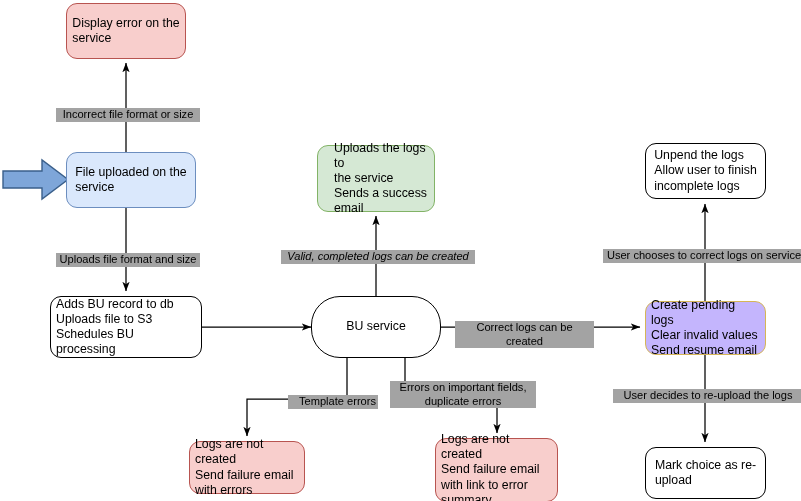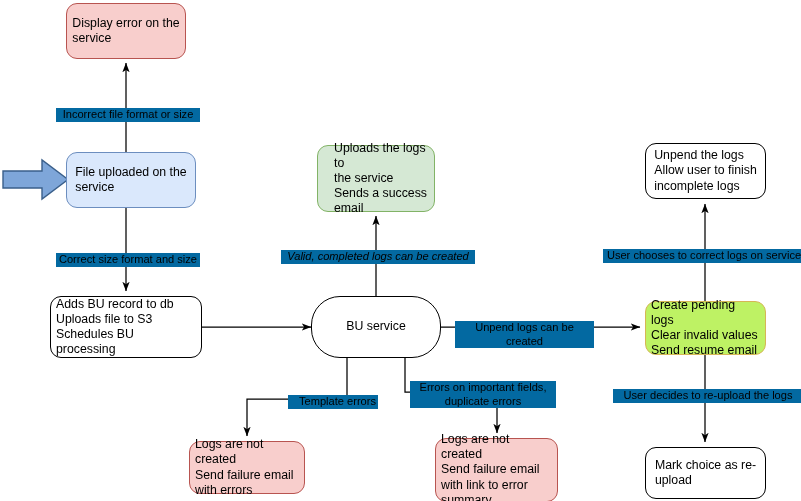--- a/index.html
+++ b/index.html
@@ -31,29 +31,29 @@
     justify-content:center;
     color:#000000;
     font-size:12.3px;
     line-height:15.2px;
     padding:2px 5px;
     white-space:pre-line;
   }
   .node.pink  { background:#f8cecc; border-color:#b85450; }
   .node.blue  { background:#dae8fc; border-color:#6c8ebf; }
   .node.green { background:#d5e8d4; border-color:#82b366; }
-  .node.cream { background:#bef264; border-color:#d6b656; }
+  .node.cream { background:#c4b5fd; border-color:#d6b656; }
   .node.plain { background:#ffffff; border-color:#000000; }
 
   .edge-label{
     position:absolute;
     font-size:11.1px;
     line-height:13.6px;
     color:#000000;
-    background:#0369a1;
+    background:#a3a3a3;
     text-align:center;
     white-space:pre-line;
     padding:0 2px;
   }
   .block-arrow{ position:absolute; }
 </style>
 </head>
 <body>
 
 <div id="canvas">
@@ -142,28 +142,28 @@
 summary</span>
   </div>
 
   <div class="node plain" style="left:645px; top:447px; width:121px; height:52px;">
     <span>Mark choice as re-
 upload</span>
   </div>
 
   <div class="edge-label" style="left:56px; top:108px; width:140px;">Incorrect file format or size</div>
 
-  <div class="edge-label" style="left:56px; top:253px; width:140px;">Correct size format and size</div>
+  <div class="edge-label" style="left:56px; top:253px; width:140px;">Uploads file format and size</div>
 
   <div class="edge-label" style="left:281px; top:250px; width:190px;font-style:italic;">Valid, completed logs can be created</div>
 
-  <div class="edge-label" style="left:455px; top:321px; width:135px;">Unpend logs can be created</div>
+  <div class="edge-label" style="left:455px; top:321px; width:135px;">Correct logs can be created</div>
 
   <div class="edge-label" style="left:288px; top:395px; width:86px;text-align:right;">Template errors</div>
 
-  <div class="edge-label" style="left:410px; top:381px; width:142px;">Errors on important fields,
+  <div class="edge-label" style="left:390px; top:381px; width:142px;">Errors on important fields,
 duplicate errors</div>
 
   <div class="edge-label" style="left:603px; top:249px; width:198px;">User chooses to correct logs on service</div>
 
   <div class="edge-label" style="left:613px; top:389px; width:186px;">User decides to re-upload the logs</div>
 
 </div>
 
 </body></html>

